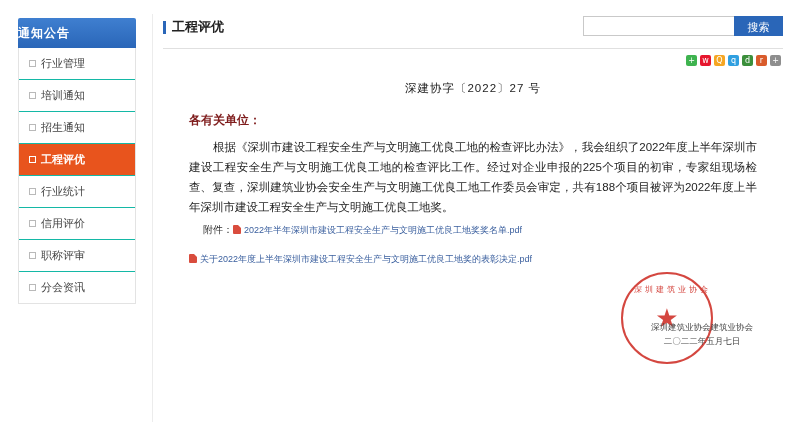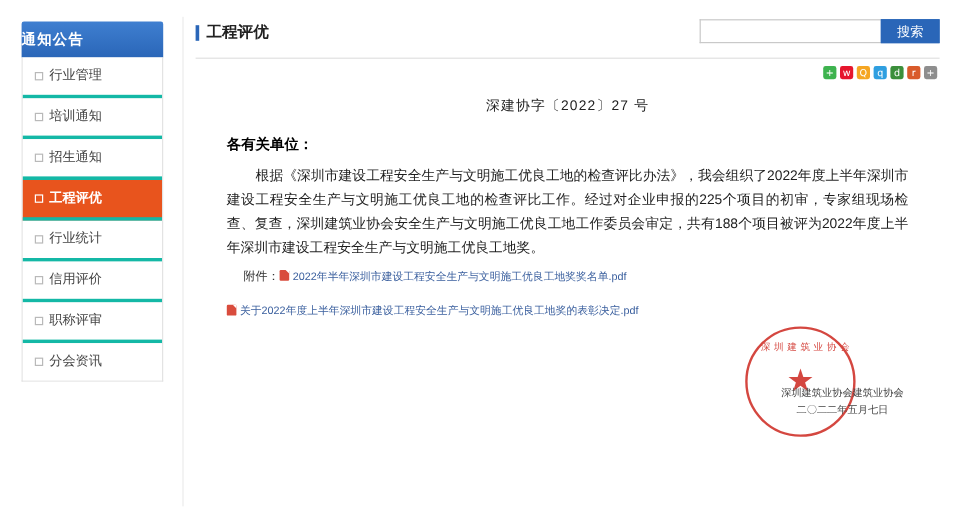--- a/index.html
+++ b/index.html
@@ -45,21 +45,21 @@
     border-top: none;
     background: #fbfbfb;
   }
   .sidebar-item {
     height: 31px;
     line-height: 31px;
     font-size: 11px;
     color: #444;
     padding-left: 22px;
     position: relative;
-    border-bottom: 3px solid #14b8a6;
+    border-bottom: 1px solid #14b8a6;
     background: #fff;
     cursor: pointer;
     white-space: nowrap;
   }
   .sidebar-item:last-child { border-bottom: none; }
   .sidebar-item .bullet {
     position: absolute;
     left: 10px;
     top: 12px;
     width: 5px;
@@ -201,21 +201,21 @@
   .doc-number {
     text-align: center;
     font-size: 11.5px;
     color: #222;
     margin: 8px 0 16px 0;
     letter-spacing: 1px;
   }
   .salutation {
     font-size: 12px;
     font-weight: bold;
-    color: #000000;
+    color: #7f1d1d;
     margin-bottom: 8px;
     padding-left: 14px;
   }
   .para {
     font-size: 11.5px;
     line-height: 20px;
     color: #1e1e1e;
     text-align: justify;
     text-indent: 24px;
     margin-bottom: 6px;

